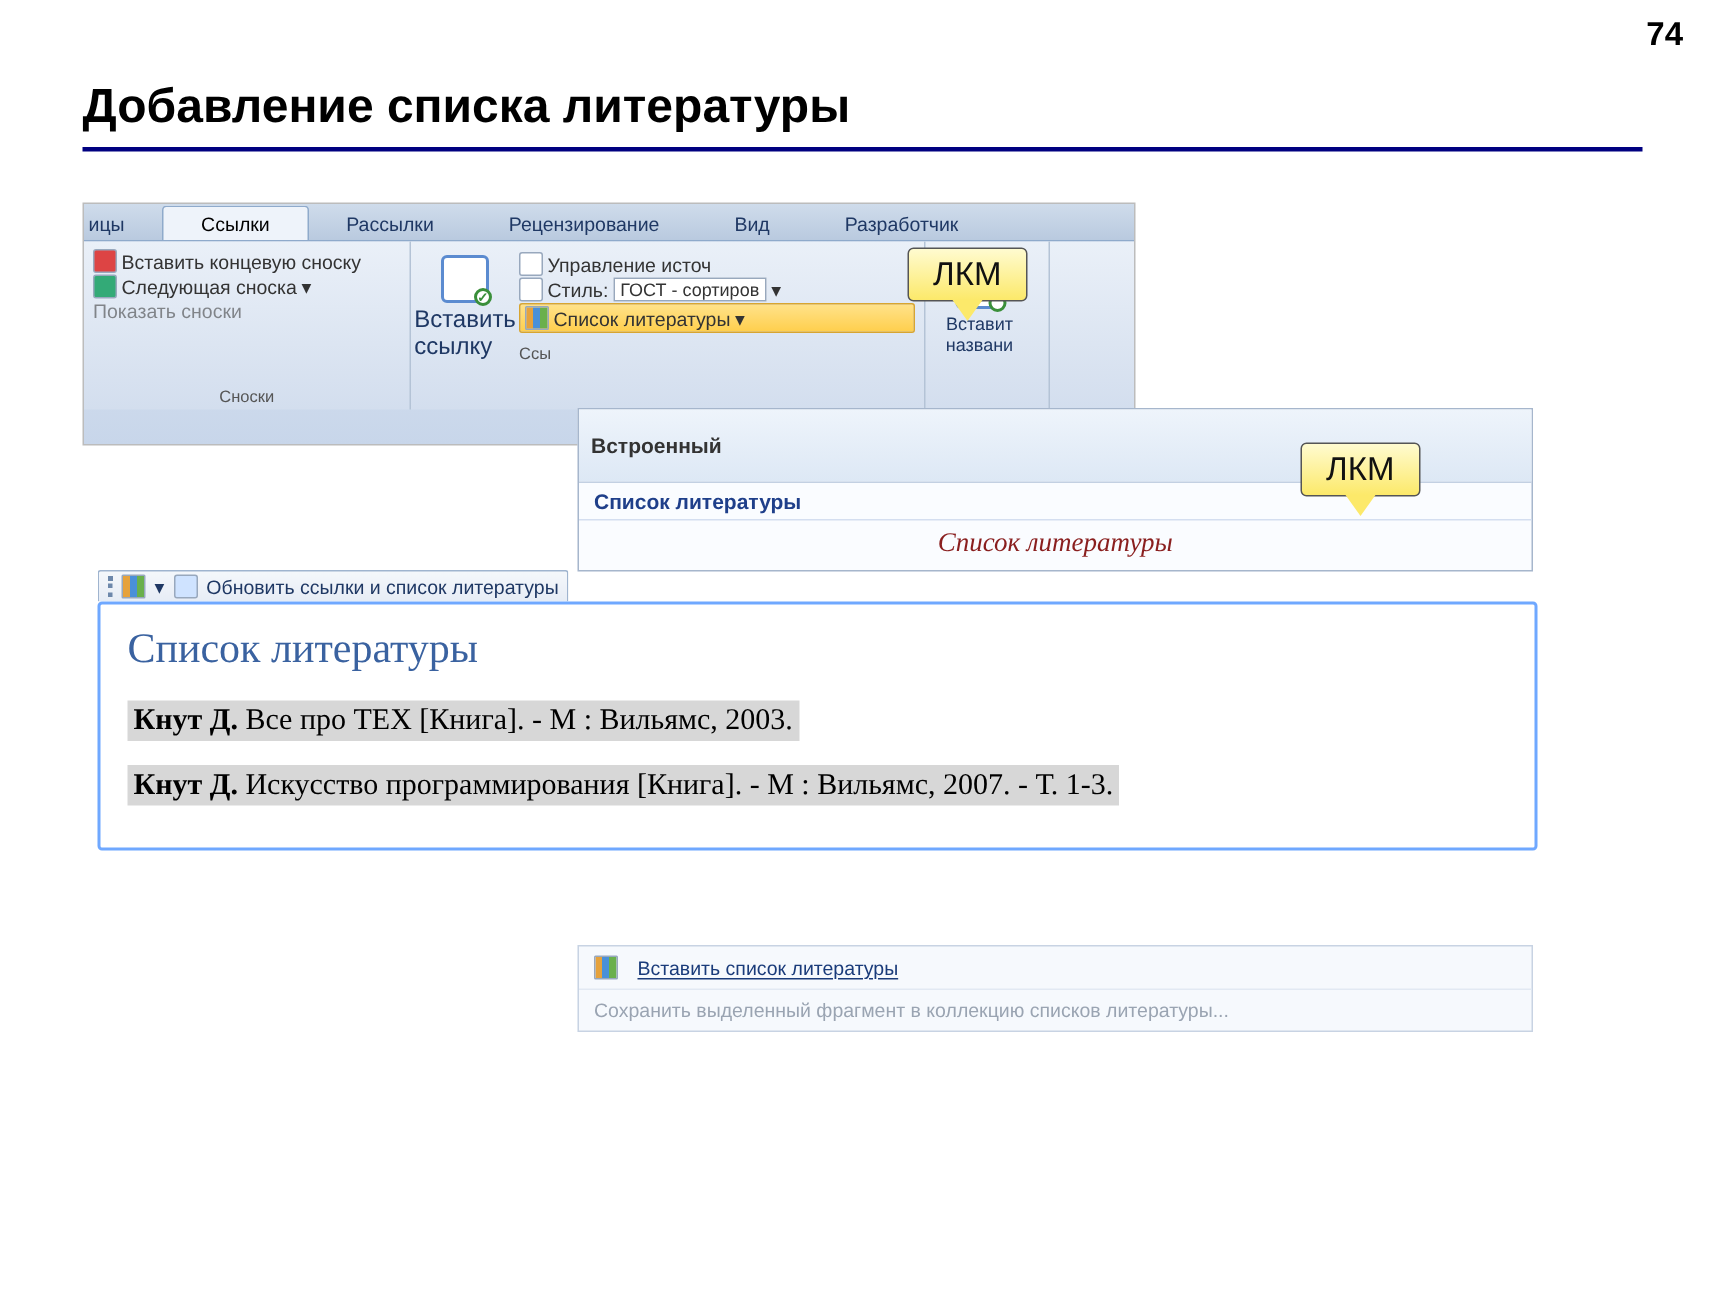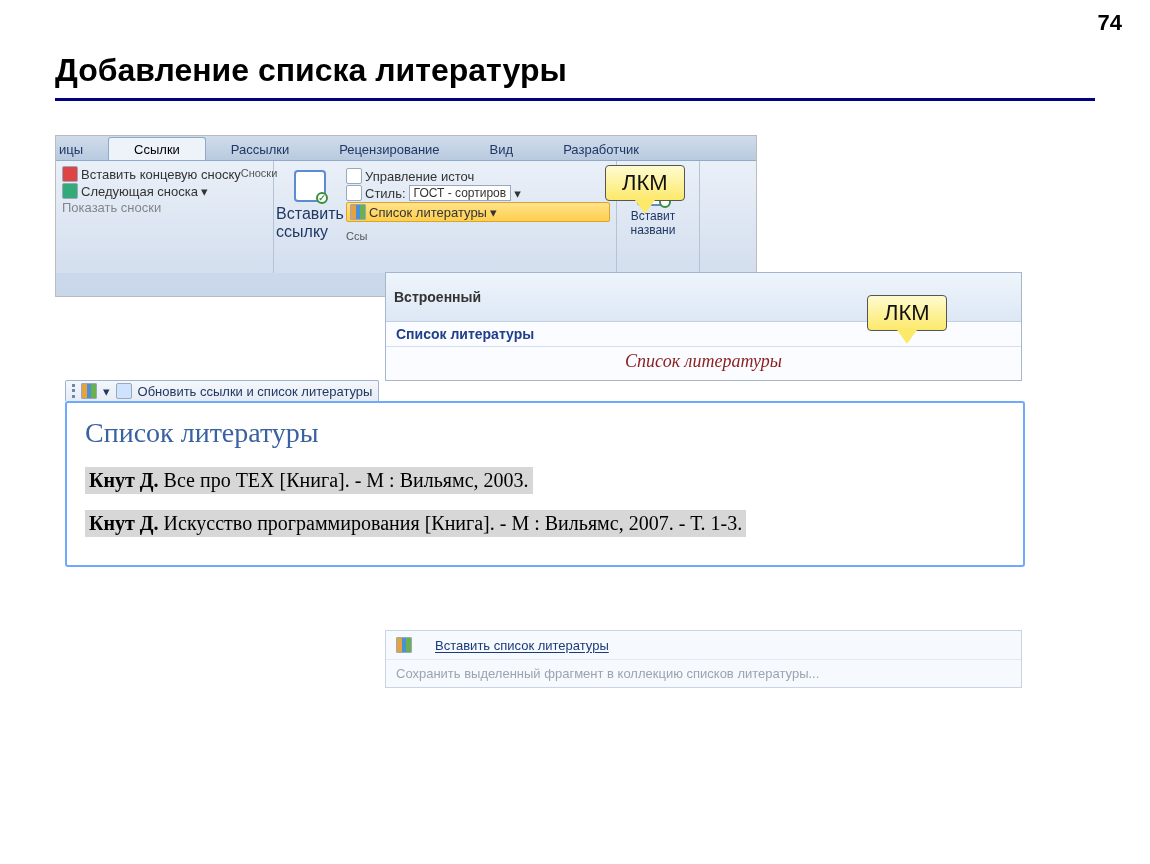--- a/index.html
+++ b/index.html
@@ -8,21 +8,21 @@
 .title{position:absolute;left:55px;top:52px;font:bold 32px Arial}
 .title-rule{position:absolute;left:55px;right:55px;top:98px;height:0;border-top:3px solid #000080}
 
 
 .ribbon{position:absolute;left:55px;top:135px;width:700px;height:160px;border:1px solid #bcbcbc;background:linear-gradient(#dfe8f4,#c8d6ea);font-size:13px;color:#333}
 .tabs{display:flex;align-items:flex-end;height:24px;background:linear-gradient(#cfdceb,#b9cadf);border-bottom:1px solid #8faacb;font-size:13px}
 .tab{padding:4px 25px 3px;color:#1f3864}
 .tab.partial-left{padding-left:3px}
 .tab.active{background:#eef3fa;border:1px solid #8faacb;border-bottom:none;border-radius:3px 3px 0 0;color:#000}
 .ribbon-body{display:flex;height:112px;background:linear-gradient(#eaf0f8,#d3deee)}
-.group{border-right:1px solid #b4c3d6;padding:4px 6px 0;display:flex;flex-direction:row;justify-content:space-between}
+.group{border-right:1px solid #b4c3d6;padding:4px 6px 0;display:flex;flex-direction:column;justify-content:space-between}
 .group-label{font-size:11px;text-align:center;color:#555;padding:2px 0}
 .btn-row{margin:1px 0;white-space:nowrap;display:flex;align-items:center;gap:3px}
 .ico{display:inline-block;width:14px;height:14px;border:1px solid #98a8bd;background:#fff;border-radius:2px}
 .ico.red{background:#d44}
 .ico.green{background:#3a7}
 .ico.books{background:linear-gradient(90deg,#e6a23c 0 33%,#4a90d9 33% 66%,#6ab04c 66%);border-radius:1px}
 .drop{border:1px solid #98a8bd;background:#fff;padding:0 4px;font-size:12px}
 .big-btn{display:flex;flex-direction:column;align-items:center;justify-content:center;width:60px;height:80px;color:#1f3864}
 .big-btn .ico-lg{width:28px;height:28px;border:2px solid #5b8bd0;border-radius:4px;background:#fff;position:relative;margin-bottom:3px}
 .big-btn .ico-lg::after{content:"";position:absolute;right:-4px;bottom:-4px;width:12px;height:12px;border-radius:50%;background:#fff;border:2px solid #3a8f3a;box-sizing:border-box}
@@ -47,21 +47,21 @@
 .bibwrap{position:absolute;left:65px;top:380px;width:960px;z-index:15}
 .bibtab{display:flex;align-items:center;gap:6px;background:linear-gradient(#f4f7fb,#e6ecf5);border:1px solid #9fb4cf;border-bottom:none;border-radius:2px 2px 0 0;padding:2px 6px;font-size:13px;color:#1f3864;width:max-content}
 .bibtab .dots{border-left:3px dotted #6d88ab;height:14px}
 .bibbox{border:2px solid #6fa8ff;border-radius:3px;background:#fff;padding:14px 18px 24px}
 .bibtitle{font:400 28px "Times New Roman",Georgia,serif;color:#3a62a0;margin:0 0 14px}
 .bibline{font:20px "Times New Roman",Georgia,serif;background:#d7d7d7;padding:2px 4px;margin:4px 0;display:inline-block}
 .bibline b{font-weight:bold}
 
 
 .bottom{position:absolute;left:385px;top:630px;width:635px;border:1px solid #c8d3e3;background:#f6f9fd;font:13px Arial}
-.bottom-row{display:flex;align-items:center;gap:23px;padding:6px 10px;border-bottom:1px solid #e2e9f3;color:#1a3b7a}
+.bottom-row{display:flex;align-items:center;gap:13px;padding:6px 10px;border-bottom:1px solid #e2e9f3;color:#1a3b7a}
 .bottom-row.disabled{color:#9aa4b2}
 .bottom-row u{text-decoration:underline}
 .bottom-row:last-child{border-bottom:none}
 </style>
 </head>
 <body>
 
 <div class="slide">
   <div class="page-num">74</div>
   <div class="title">Добавление списка литературы</div>

